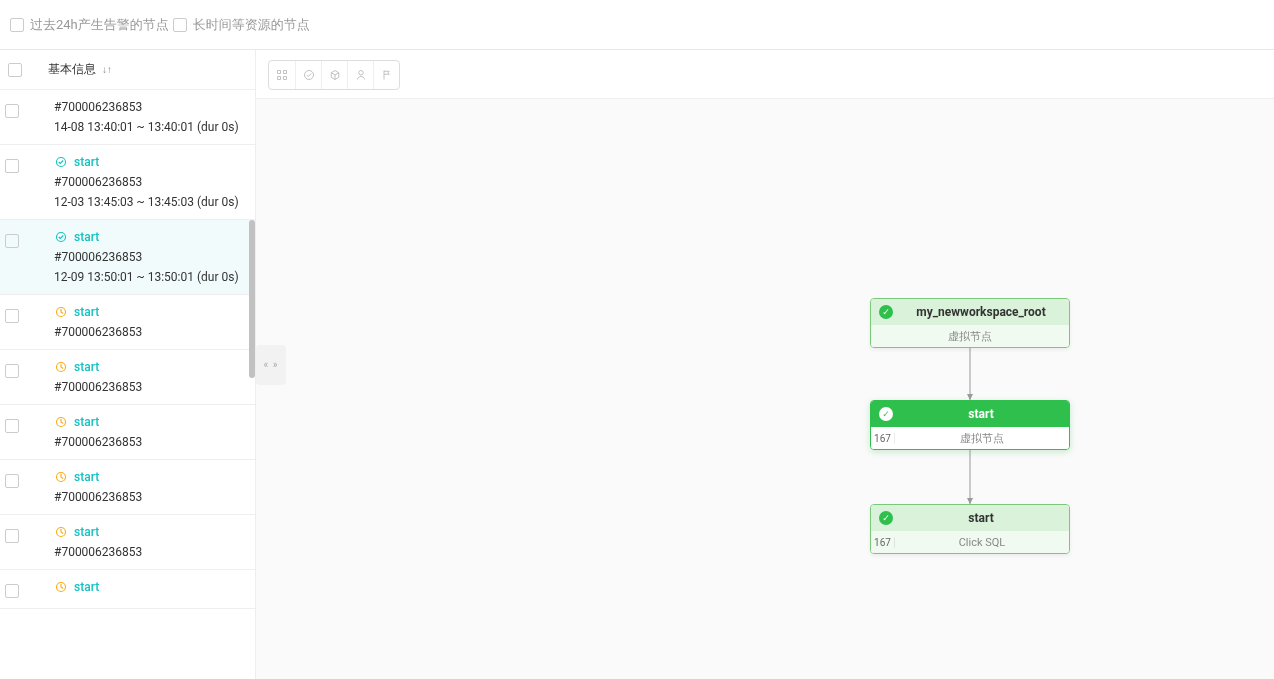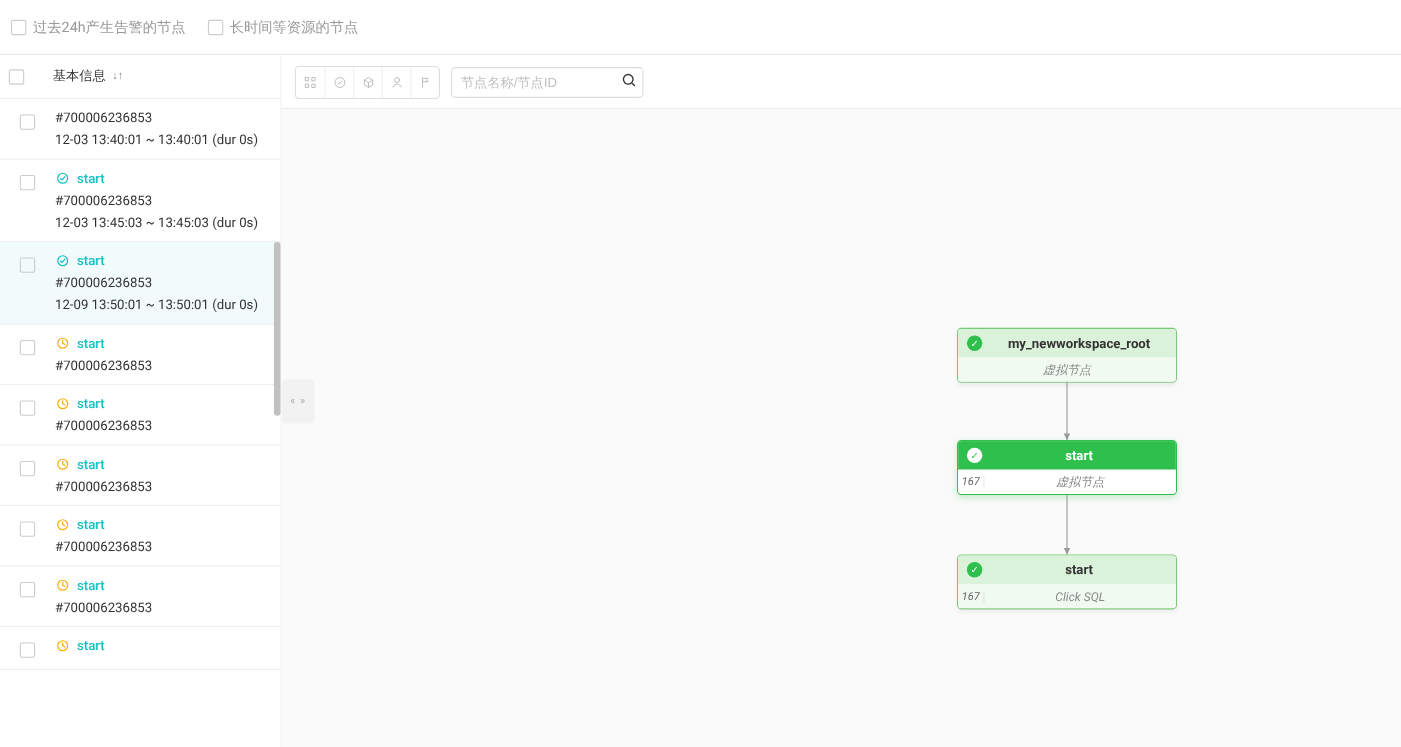--- a/index.html
+++ b/index.html
@@ -1,32 +1,32 @@
 <!DOCTYPE html>
 <html><head>
 <meta charset="utf-8">
 <style>
   * { box-sizing: border-box; margin: 0; padding: 0; }
   html, body { width: 1274px; height: 679px; font-family: -apple-system, BlinkMacSystemFont, "Segoe UI", Roboto, "Helvetica Neue", Arial, "PingFang SC", "Microsoft YaHei", sans-serif; font-size: 13px; color: #333; overflow: hidden; background: #fff; }
   
   
-  .filter-bar { height: 50px; display: flex; align-items: center; padding: 0 10px; border-bottom: 1px solid #e8e8e8; gap: 20px; }
+  .filter-bar { height: 50px; display: flex; align-items: center; padding: 0 10px; border-bottom: 1px solid #e8e8e8; gap: 4px; }
   .checkbox-wrap { display: flex; align-items: center; gap: 6px; color: #999; font-size: 13px; cursor: pointer; }
   .checkbox { width: 14px; height: 14px; border: 1px solid #ccc; border-radius: 2px; background: #fff; }
 
   
   .main { display: flex; height: calc(100% - 50px); position: relative; }
 
   
   .sidebar { width: 256px; border-right: 1px solid #eee; display: flex; flex-direction: column; background: #fff; position: relative; }
   .sidebar-header { height: 40px; display: flex; align-items: center; border-bottom: 1px solid #eee; padding: 0 6px; font-size: 12px; }
   .sidebar-header .hdr-chk { margin-right: 26px; margin-left: 2px; }
   .sidebar-header .sort-icon { margin-left: 6px; font-size: 10px; color: #888; }
   .list { flex: 1; overflow-y: auto; }
-  .row { border-bottom: 1px solid #eee; padding: 10px 6px 10px 16px; display: flex; align-items: flex-start; gap: 18px; }
+  .row { border-bottom: 1px solid #eee; padding: 10px 6px 10px 3px; display: flex; align-items: flex-start; gap: 35px; }
   .row.selected { background: #f2fbfc; }
   .row-chk { width: 14px; height: 14px; border: 1px solid #ccc; border-radius: 2px; margin-top: 4px; flex-shrink: 0; margin-left: 2px; }
   .row-body { flex: 1; display: flex; flex-direction: column; gap: 6px; font-size: 12px; }
   .name-line { display: flex; align-items: center; gap: 6px; color: #13c2c2; font-weight: 500; }
   .name-line.orange { color: #faad14; }
   .name-line .status-icon { width: 14px; height: 14px; display: inline-flex; align-items: center; justify-content: center; }
   .hash { color: #333; }
   .time { color: #333; }
   .name-text { color: #13c2c2; }
 
@@ -51,21 +51,21 @@
   .search-input { width: 100%; height: 28px; border: 1px solid #ddd; border-radius: 4px; padding: 0 28px 0 8px; font-size: 12px; color: #333; }
   .search-input::placeholder { color: #bfbfbf; }
   .search-icon { position: absolute; right: 6px; top: 50%; transform: translateY(-50%); color: #555; }
 
   .graph-area { position: absolute; top: 48px; left: 0; right: 0; bottom: 0; background: #fafafa; border-top: 1px solid #eee; }
 
   
   .gnode { position: absolute; width: 200px; border-radius: 4px; overflow: hidden; box-shadow: 0 0 0 1px rgba(0,0,0,0); }
   .gnode .hdr { height: 26px; display: flex; align-items: center; padding: 0 8px; font-size: 12px; gap: 8px; }
   .gnode .hdr .title { flex: 1; text-align: center; font-weight: 700; }
-  .gnode .sub { height: 22px; display: flex; align-items: center; justify-content: center; font-size: 11px; color: #888; font-style: italic; }
+  .gnode .sub { height: 22px; display: flex; align-items: center; justify-content: center; font-size: 11px; color: #888; }
   .gnode .sub .idx { width: 24px; text-align: center; border-right: 1px solid rgba(0,0,0,0.08); color: #666; font-size: 10px; margin-right: auto; }
   .gnode .sub .subtext { flex: 1; text-align: center; }
 
   .node-light { border: 1px solid #7ac87a; box-shadow: 0 2px 4px rgba(0,0,0,0.06); }
   .node-light .hdr { background: #d9f2d9; color: #333; }
   .node-light .sub { background: #f0faf0; }
 
   .node-strong { border: 1px solid #2fbf4d; box-shadow: 0 2px 6px rgba(47,191,77,0.25); }
   .node-strong .hdr { background: #2fbf4d; color: #fff; }
   .node-strong .sub { background: #fff; }
@@ -100,21 +100,21 @@
     <div class="sidebar-header">
       <span class="checkbox hdr-chk"></span>
       <span>基本信息</span>
       <span class="sort-icon">↓↑</span>
     </div>
     <div class="list" id="list">
         <div class="row">
           <span class="row-chk"></span>
           <div class="row-body">
             <div class="hash">#700006236853</div>
-            <div class="time">12-03 13:40:01 ~ 13:40:01 (dur 0s)</div>
+            <div class="time">14-08 13:40:01 ~ 13:40:01 (dur 0s)</div>
           </div>
         </div>
         <div class="row">
           <span class="row-chk"></span>
           <div class="row-body">
             <div class="name-line">
               <span class="status-icon">
                 <svg class="ico" viewBox="0 0 16 16">
                   <circle cx="8" cy="8" r="6" class="ok-path"></circle>
                   <path d="M5 8l2 2 4-4" class="ok-path"></path>
@@ -263,29 +263,20 @@
         </span>
         <span class="t-btn">
           <svg class="ico" viewBox="0 0 16 16">
               <circle cx="8" cy="5" r="3" fill="none" stroke="#bbb" stroke-width="1.2"></circle>
               <path d="M3 14c1-3 3-4 5-4s4 1 5 4" fill="none" stroke="#bbb" stroke-width="1.2"></path>
             </svg>
         </span>
         <span class="t-btn">
           <svg class="ico" viewBox="0 0 16 16">
               <path d="M4 2v12 M4 3h7l-2 2 2 2H4" fill="none" stroke="#bbb" stroke-width="1.2"></path>
-            </svg>
-        </span>
-      </div>
-      <div class="search-wrap">
-        <input class="search-input" placeholder="节点名称/节点ID" style="">
-        <span class="search-icon">
-          <svg width="14" height="14" viewBox="0 0 16 16">
-              <circle cx="7" cy="7" r="5" fill="none" stroke="#333" stroke-width="1.4"></circle>
-              <path d="M11 11l3 3" stroke="#333" stroke-width="1.4"></path>
             </svg>
         </span>
       </div>
     </div>
 
     <div class="graph-area" id="graph">
       <svg class="graph-svg" id="edges">
         <defs>
           <marker id="ah" markerWidth="8" markerHeight="8" refX="6" refY="3" orient="auto">
             <path d="M0 0 L6 3 L0 6 z" class="arrowhead"></path>

